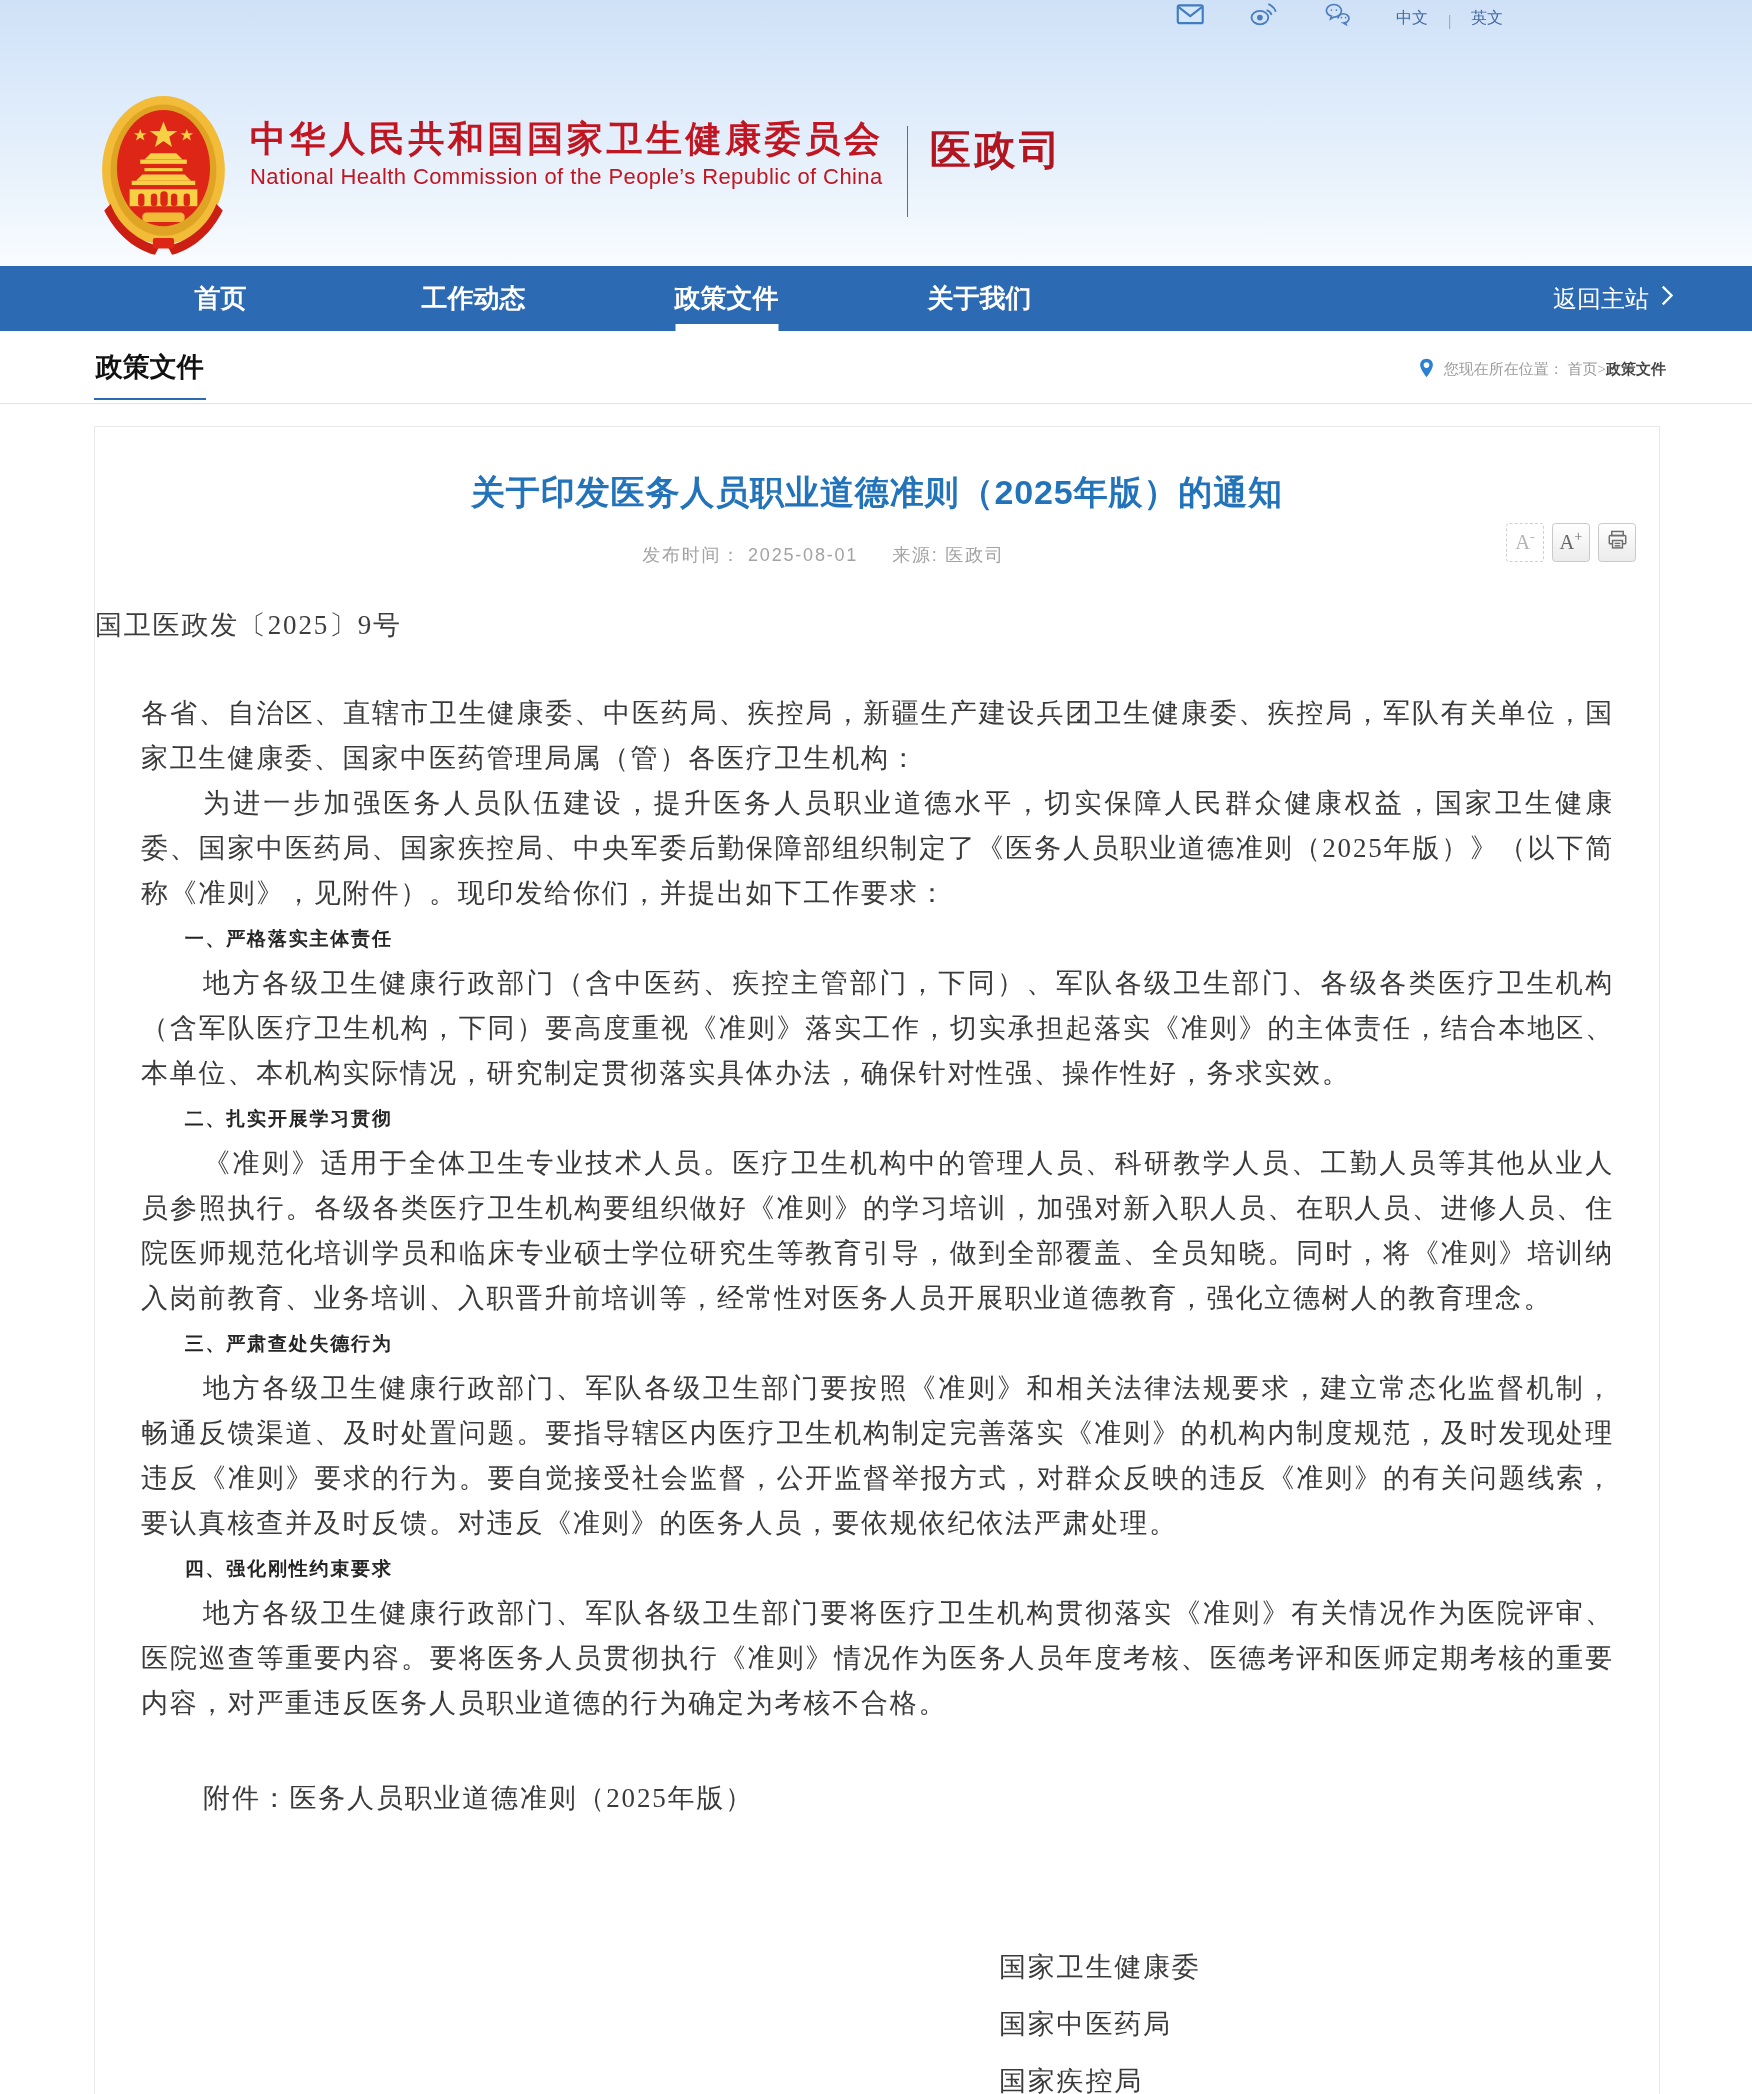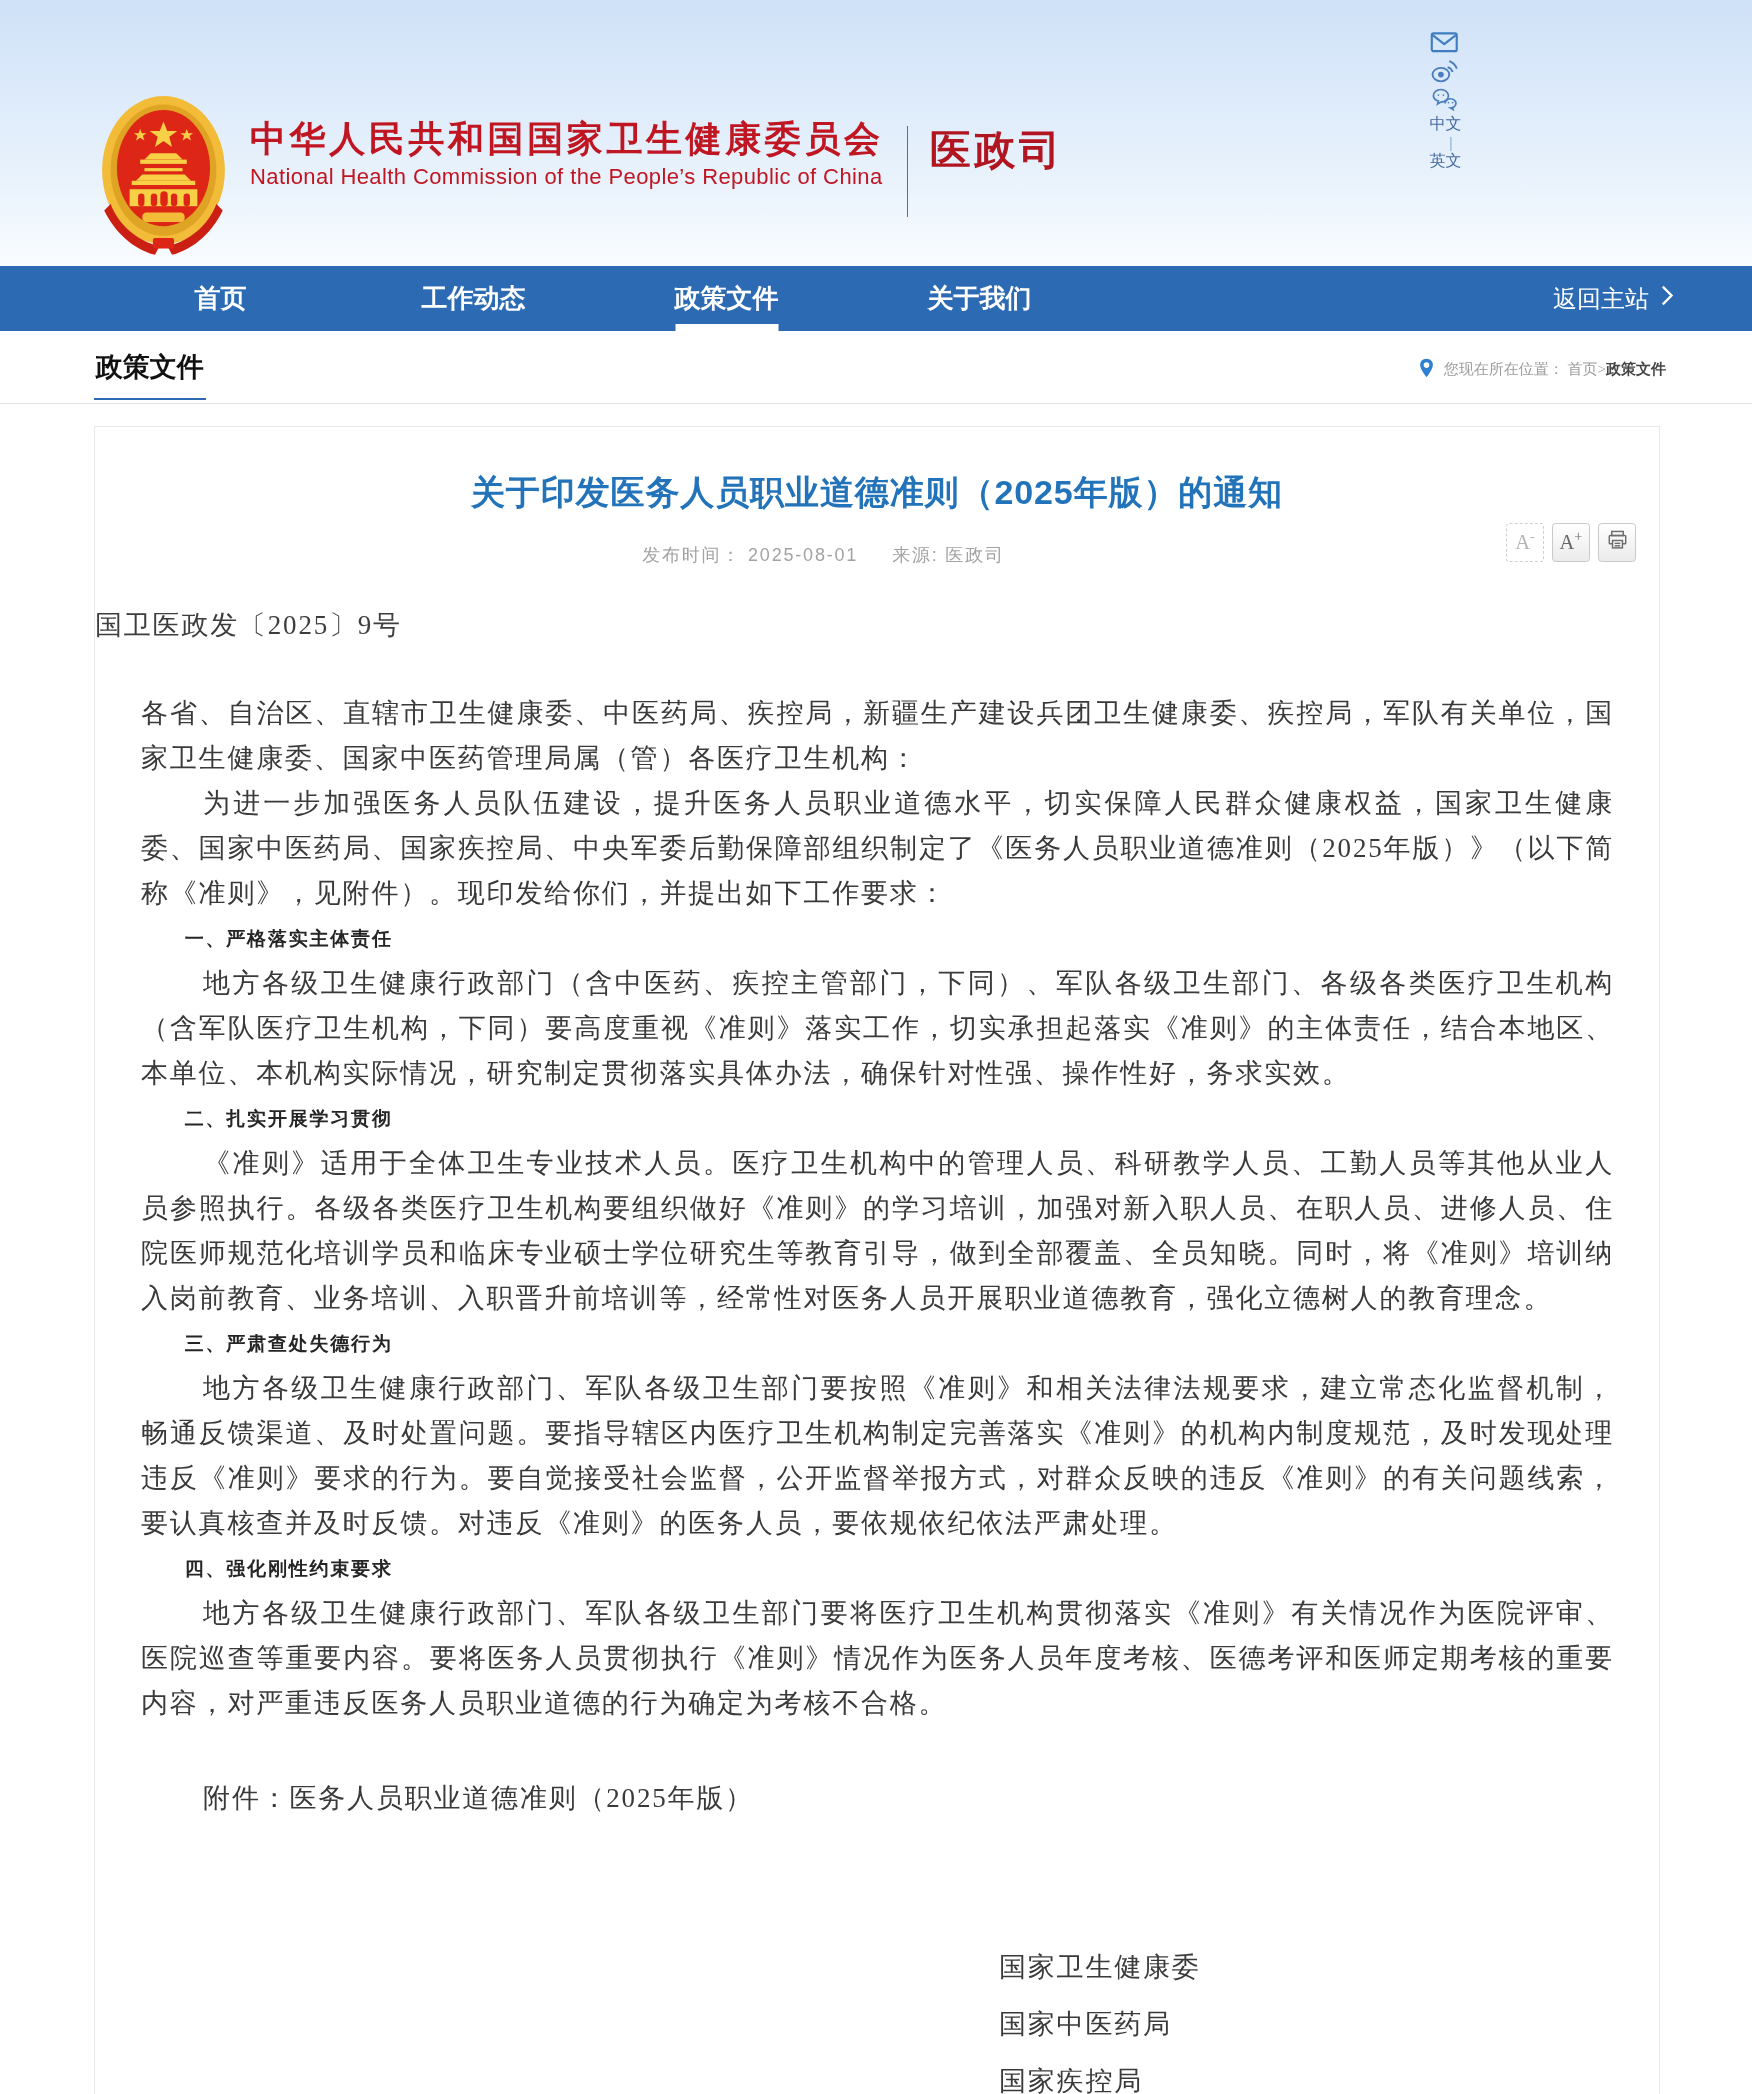--- a/index.html
+++ b/index.html
@@ -5,21 +5,21 @@
   html,body{margin:0;padding:0;}
   body{
     width:1753px;height:2094px;position:relative;background:#fff;
     font-family:"Liberation Sans","DejaVu Sans",sans-serif;overflow:hidden;
   }
   
   .header{
     height:266px;position:relative;
     background:linear-gradient(180deg,#cfe1f7 0%,#d9e8fa 25%,#eaf3fc 70%,#f9fcff 100%);
   }
-  .topbar{position:absolute;top:28px;right:250px;display:flex;align-items:flex-start;flex-direction:column;}
+  .topbar{position:absolute;top:0;right:250px;display:flex;align-items:flex-end;}
   .tb-icon{width:28.5px;height:28.5px;margin-right:45px;display:inline-block;cursor:pointer;}
   .tb-icon svg{width:100%;height:100%;}
   .lang{font-size:16px;color:#44699d;text-decoration:none;cursor:pointer;}
   .lang-sep{margin:0 19.6px;color:#8fb0d8;font-size:14.3px;}
   .brand{position:absolute;top:94px;left:100px;display:flex;align-items:flex-start;}
   .emblem{width:127px;height:164px;}
   .brand-txt{margin-left:23px;padding-top:21.4px;}
   .brand-title{font-size:36px;font-weight:bold;color:#c01622;letter-spacing:3.6px;white-space:nowrap;}
   .brand-sub{margin-top:0;font-size:22px;color:#c01622;letter-spacing:0.4px;white-space:nowrap;}
   .vdiv{width:1.8px;height:91px;background:#b94a4f;margin:32px 0 0 23px;}

